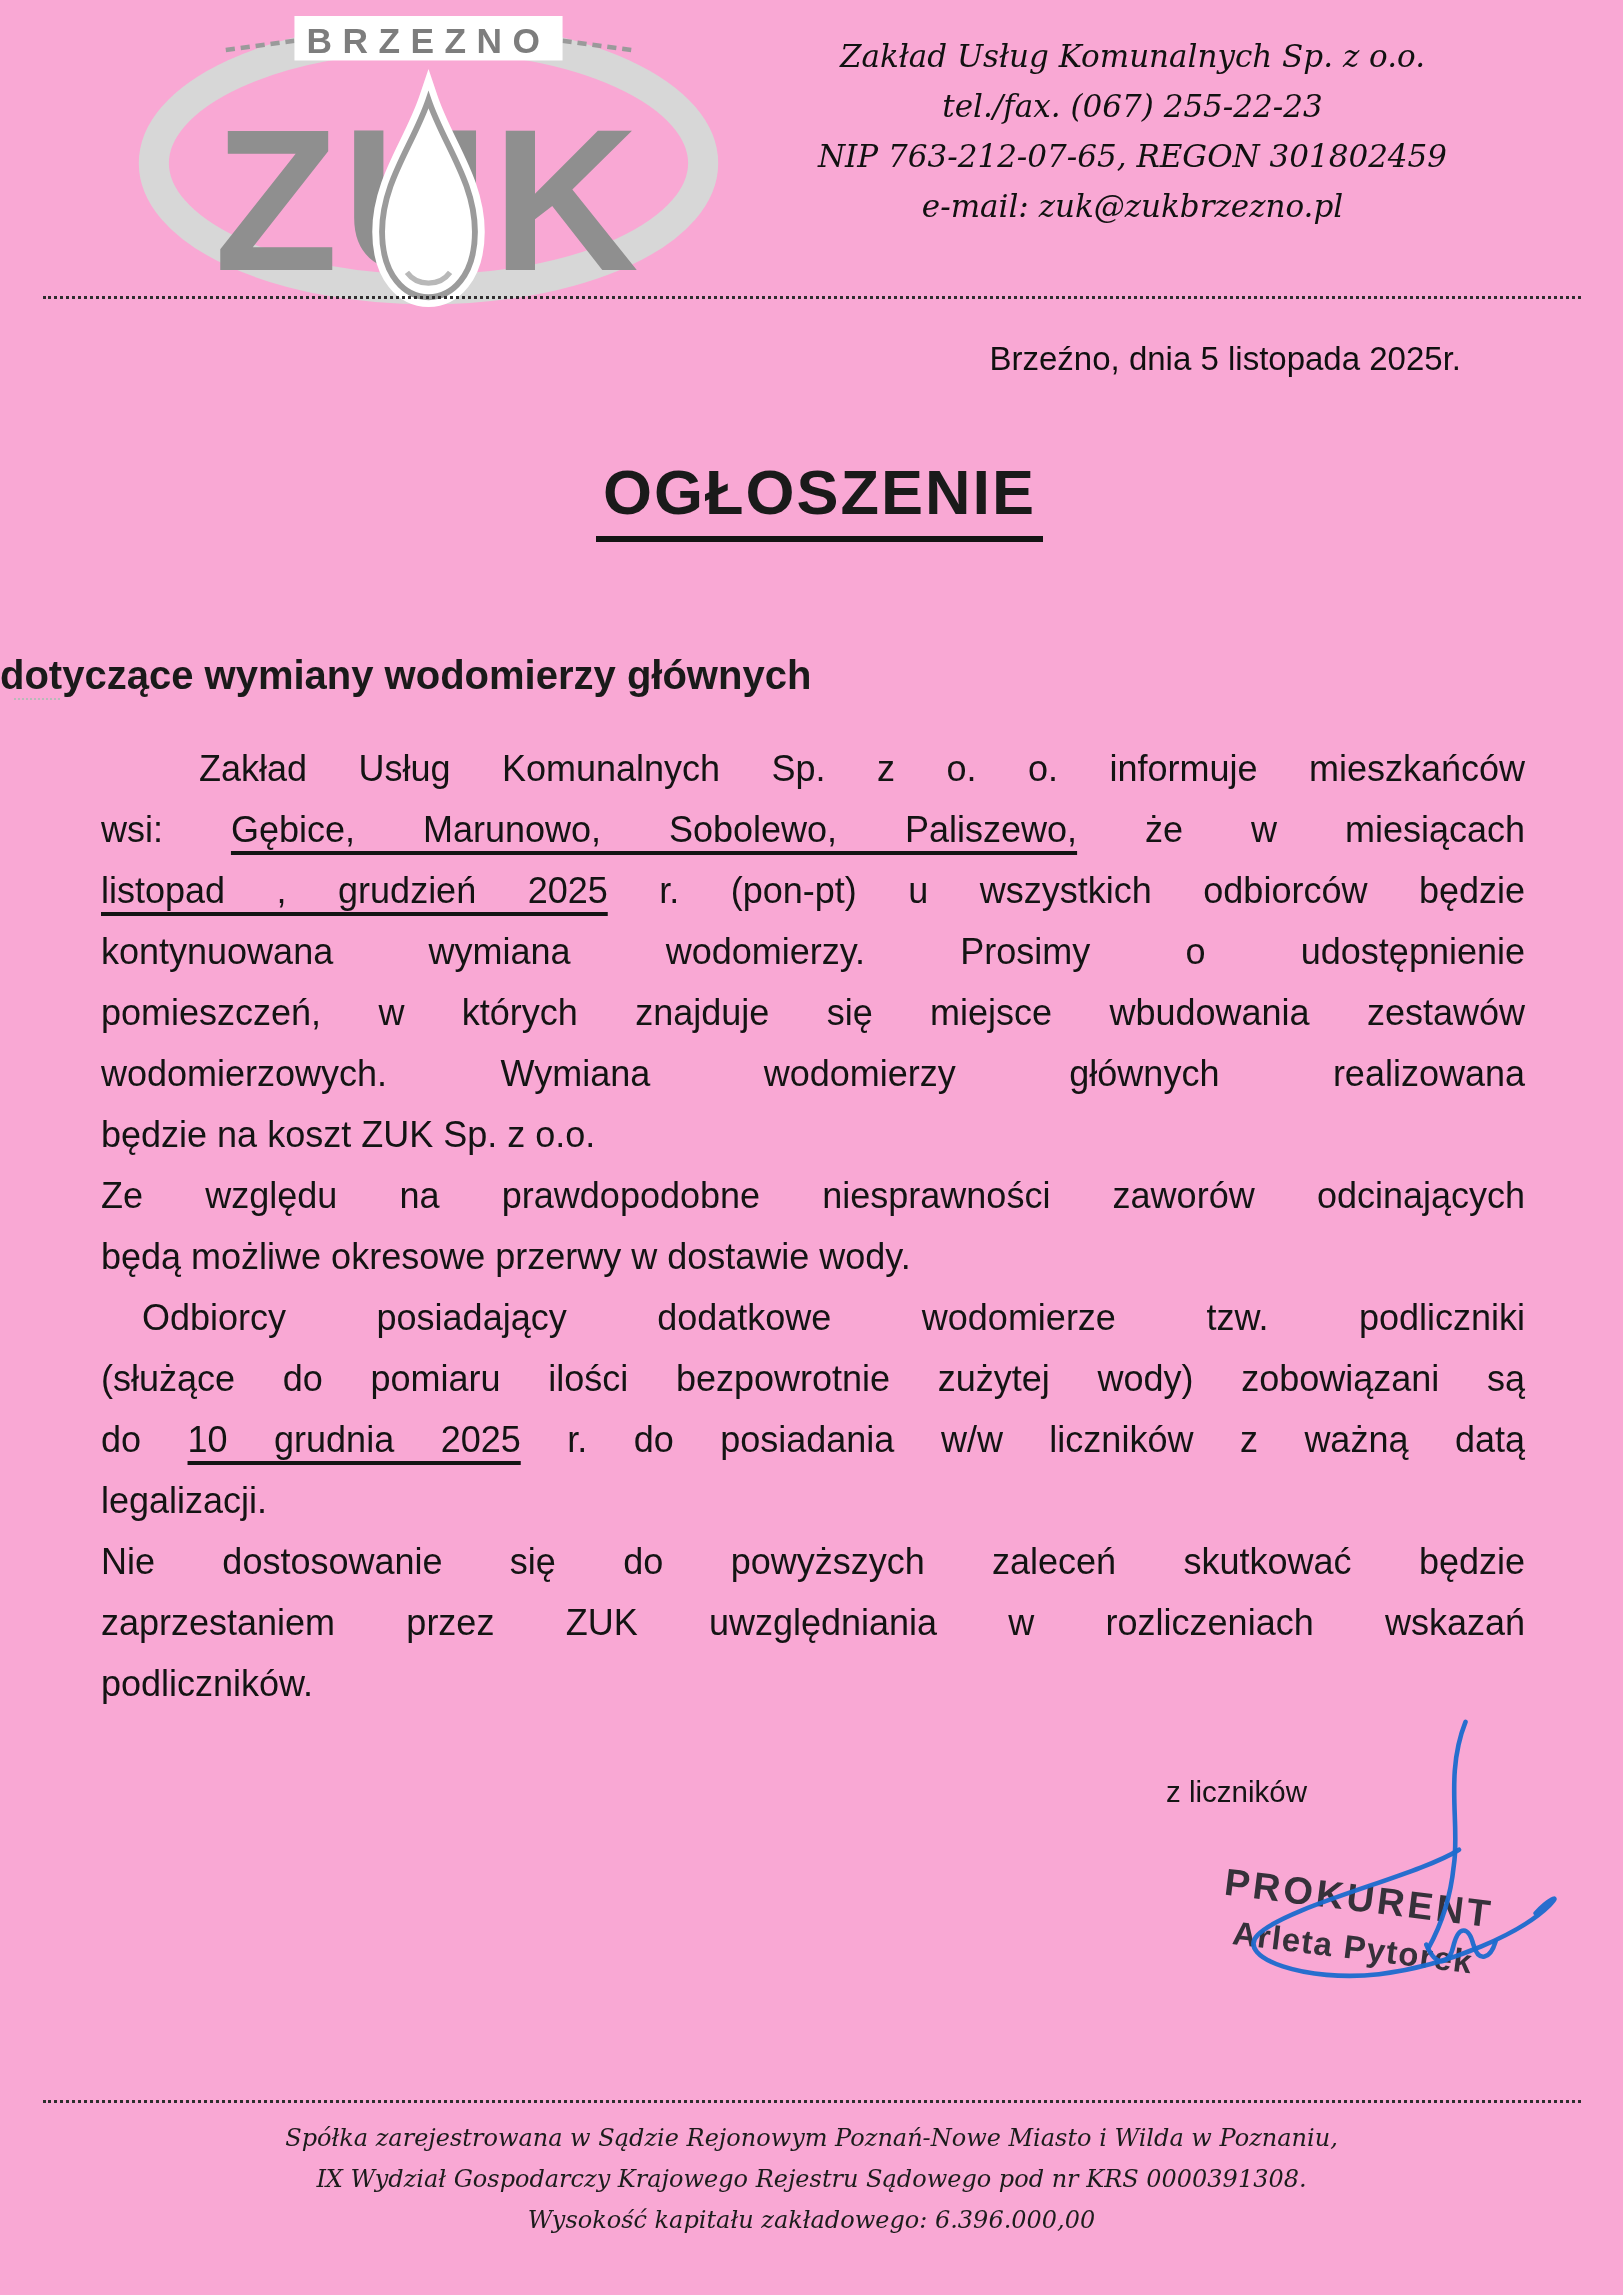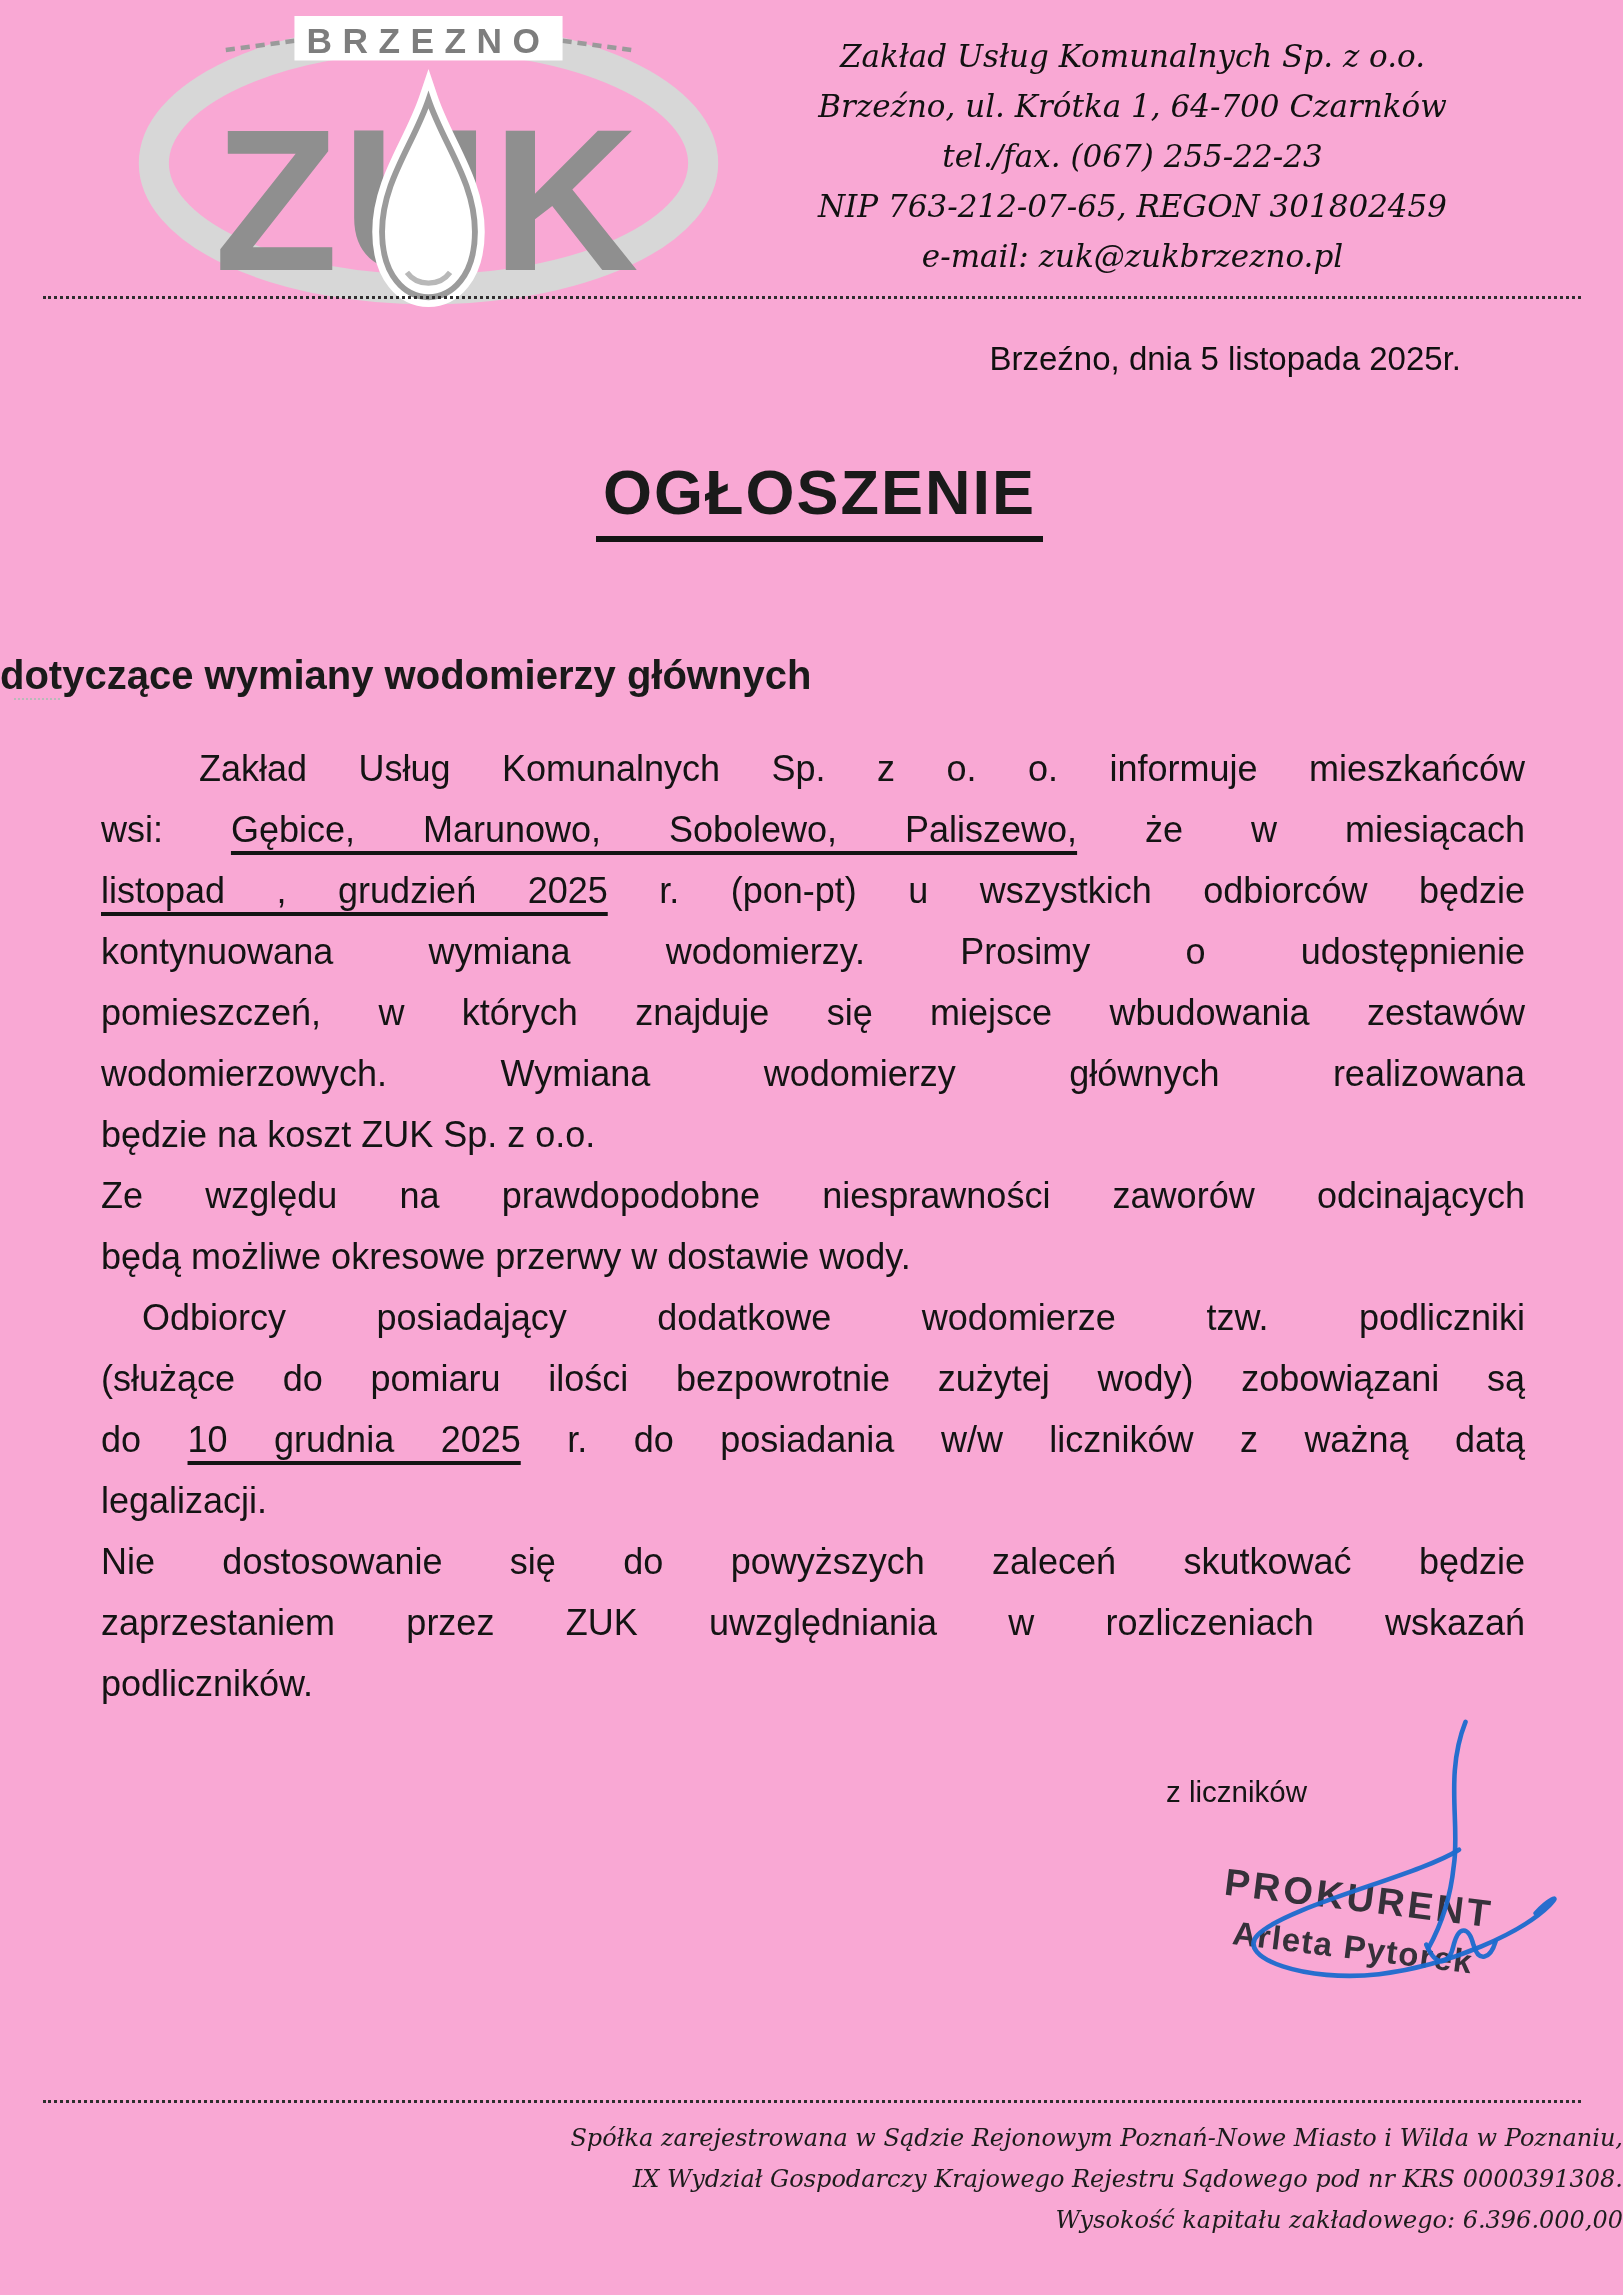--- a/index.html
+++ b/index.html
@@ -73,21 +73,21 @@
     position:absolute;left:1212px;top:1877px;width:288px;
     transform:rotate(7deg);
     text-align:center;color:var(--stamp-ink);z-index:2;
     opacity:.94;
   }
   .stamp-role{font-size:38px;font-weight:bold;letter-spacing:3.3px;}
   .stamp-name{font-size:33px;font-weight:bold;letter-spacing:1.3px;margin-top:9.2px;}
   
   .footer{
     position:absolute;left:0;right:0;top:2118px;
-    text-align:right;
+    text-align:center;
     font-family:"DejaVu Serif",serif;font-style:italic;
     font-size:24px;line-height:41px;color:#1c1c1c;
   }
 </style>
 </head>
 <body>
 
 <div class="page">
 
   <div class="logo">
@@ -99,21 +99,20 @@
       <text x="445" y="56" text-anchor="middle" font-size="54" font-weight="bold" letter-spacing="16" fill="var(--logo-arc)">BRZEZNO</text>
       <text x="445" y="388" text-anchor="middle" font-size="310" font-weight="bold" letter-spacing="6" fill="var(--logo-gray)">ZUK</text>
       <path d="M445,128 C468,196 516,254 516,330 C516,397 481,430 445,430 C409,430 374,397 374,330 C374,254 422,196 445,128 Z" fill="#ffffff" stroke="#ffffff" stroke-width="30"></path>
       <path d="M445,128 C468,196 516,254 516,330 C516,397 481,430 445,430 C409,430 374,397 374,330 C374,254 422,196 445,128 Z" fill="#ffffff" stroke="#9b9b9b" stroke-width="9"></path>
       <path d="M478,392 C462,414 428,414 412,392" fill="none" stroke="#b8b8b8" stroke-width="8"></path>
     </svg>
   </div>
 
   <div class="letterhead">
       <div class="letterhead-line">Zakład Usług Komunalnych Sp. z o.o.</div>
-      <div class="letterhead-line">Brzeźno, ul. Krótka 1, 64-700 Czarnków</div>
       <div class="letterhead-line">tel./fax. (067) 255-22-23</div>
       <div class="letterhead-line">NIP 763-212-07-65, REGON 301802459</div>
       <div class="letterhead-line">e-mail: zuk@zukbrzezno.pl</div>
     </div>
 
   <div class="sep sep-top"></div>
   <div class="artifact"></div>
 
   <div class="date-line">Brzeźno, dnia 5 listopada 2025r.</div>
 

